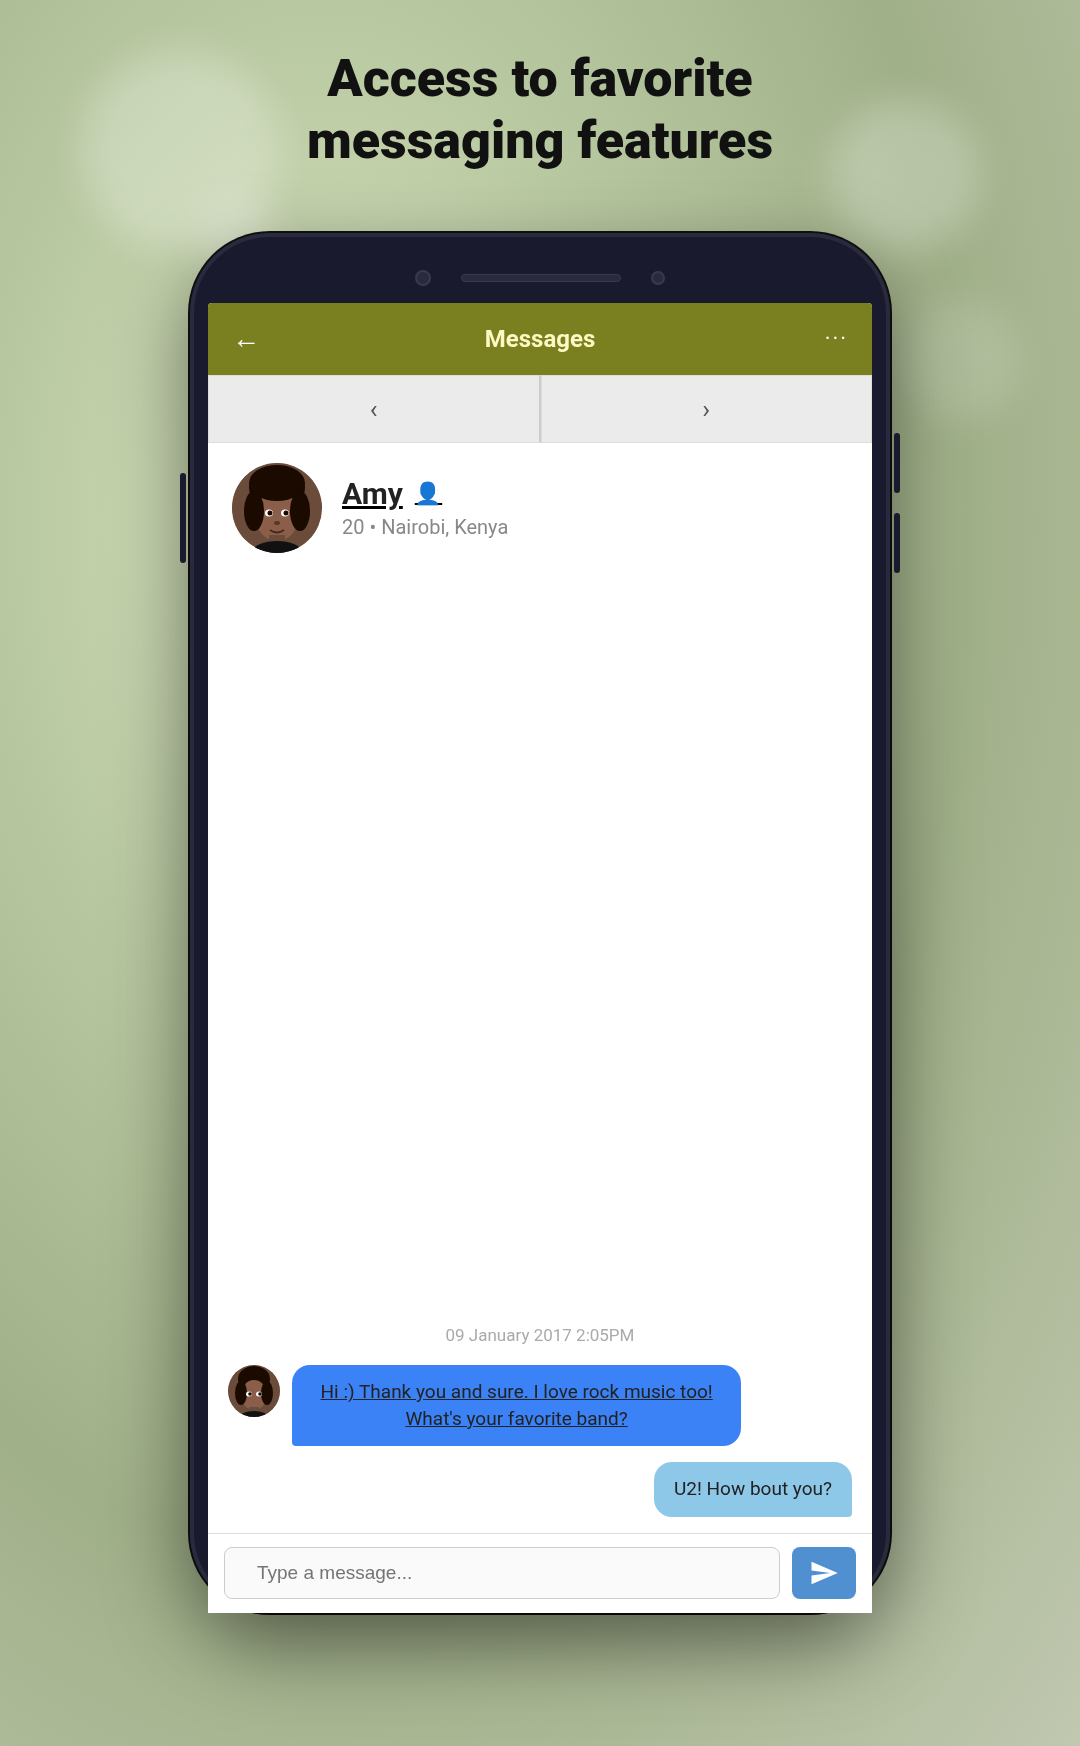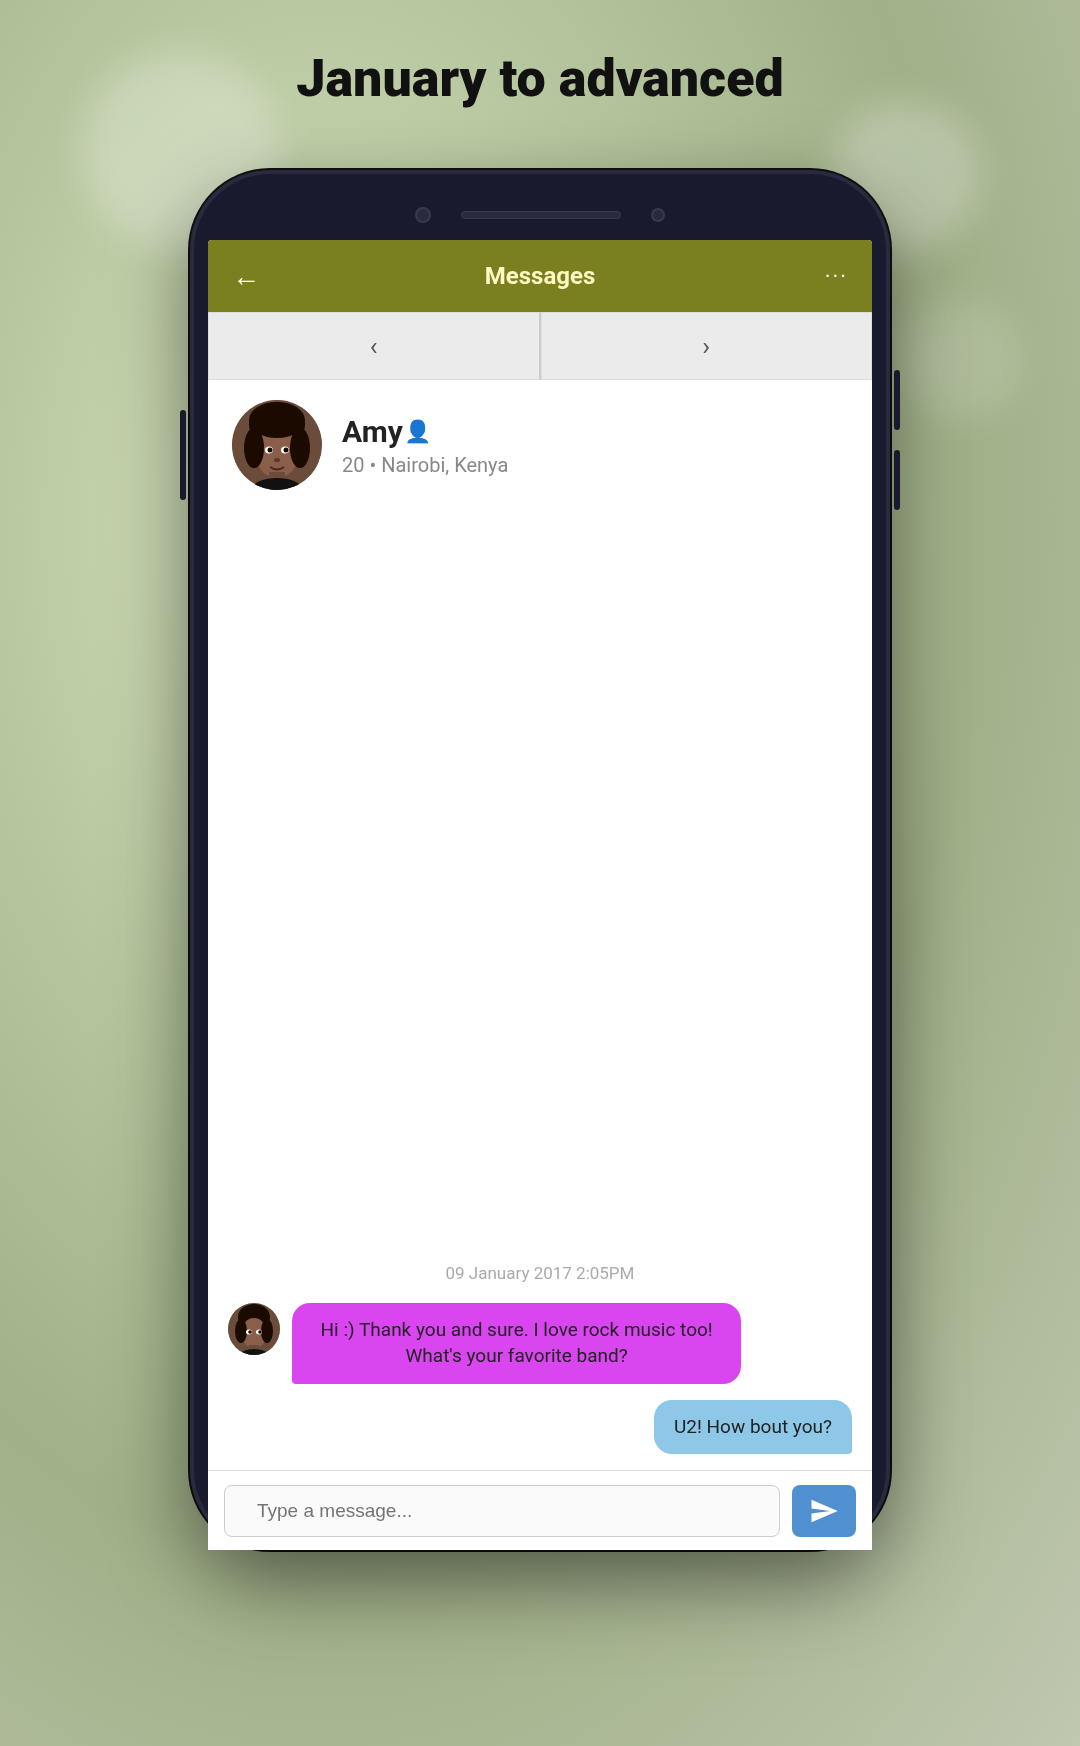--- a/index.html
+++ b/index.html
@@ -188,21 +188,22 @@
     .avatar-svg {
       width: 90px;
       height: 90px;
     }
 
     .profile-info {}
 
     .profile-name-row {
       display: flex;
       align-items: center;
-      gap: 2px;
+      gap: 12px;
+      text-decoration: underline;
     }
 
     .profile-name {
       font-size: 30px;
       font-weight: 700;
       color: #222;
     }
 
     .profile-icon {
       color: #6090d0;
@@ -261,28 +262,29 @@
     .msg-avatar-small {
       width: 52px;
       height: 52px;
       border-radius: 50%;
       background: #8a7060;
       flex-shrink: 0;
       overflow: hidden;
     }
 
     .msg-received {
-      background: #d946ef;
+      background: #3b82f6;
       border-radius: 18px 18px 18px 4px;
       padding: 14px 20px;
       max-width: 72%;
       font-size: 19px;
       color: #222;
       line-height: 1.4;
       text-align: center;
+      text-decoration: underline;
     }
 
     
     .input-bar {
       height: 80px;
       background: #fff;
       border-top: 1px solid #ddd;
       display: flex;
       align-items: center;
       padding: 0 16px;
@@ -334,21 +336,22 @@
   </style>
 </head>
 <body>
 
 <div class="bokeh b1"></div>
 <div class="bokeh b2"></div>
 <div class="bokeh b3"></div>
 <div class="bokeh b4"></div>
 
 <div class="page-title">
-  <span>January to advanced</span><br>
+  <span>Access to favorite</span><br>
+  <span>messaging features</span>
 </div>
 
 <div class="phone-frame">
 
   <div class="phone-side-btn vol-up"></div>
   <div class="phone-side-btn vol-dn"></div>
   <div class="phone-side-btn power-btn"></div>
 
   <div class="phone-top-bar">
     <div class="phone-camera"></div>

